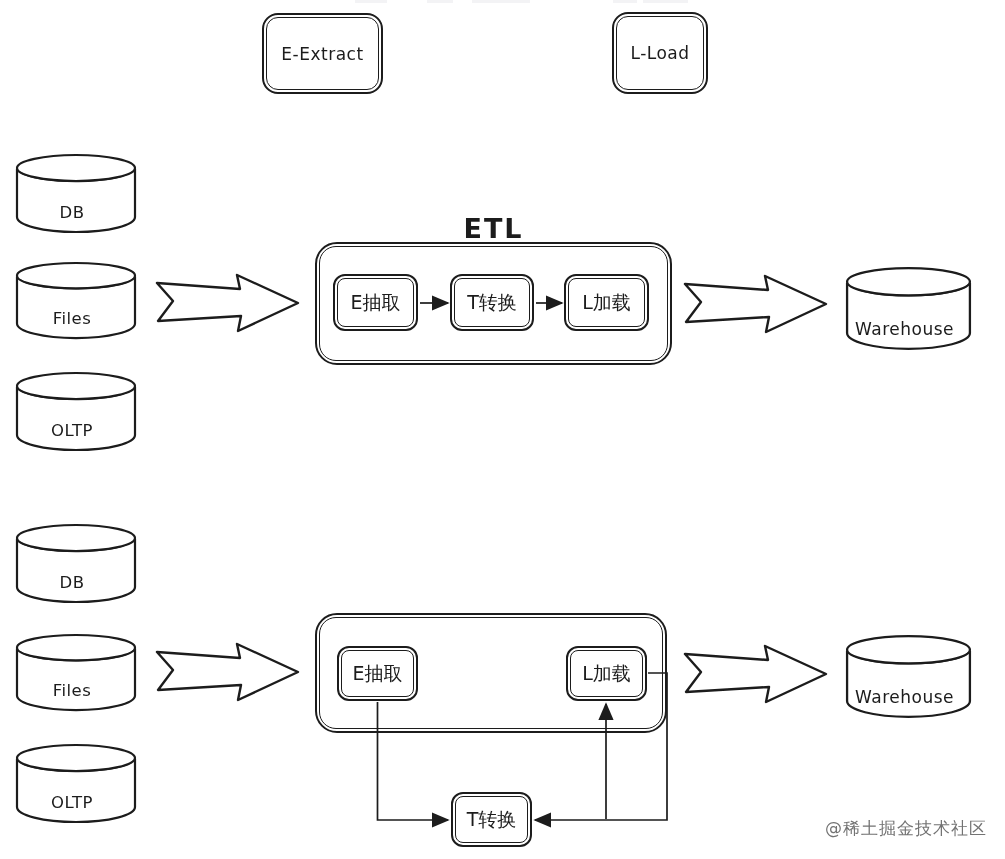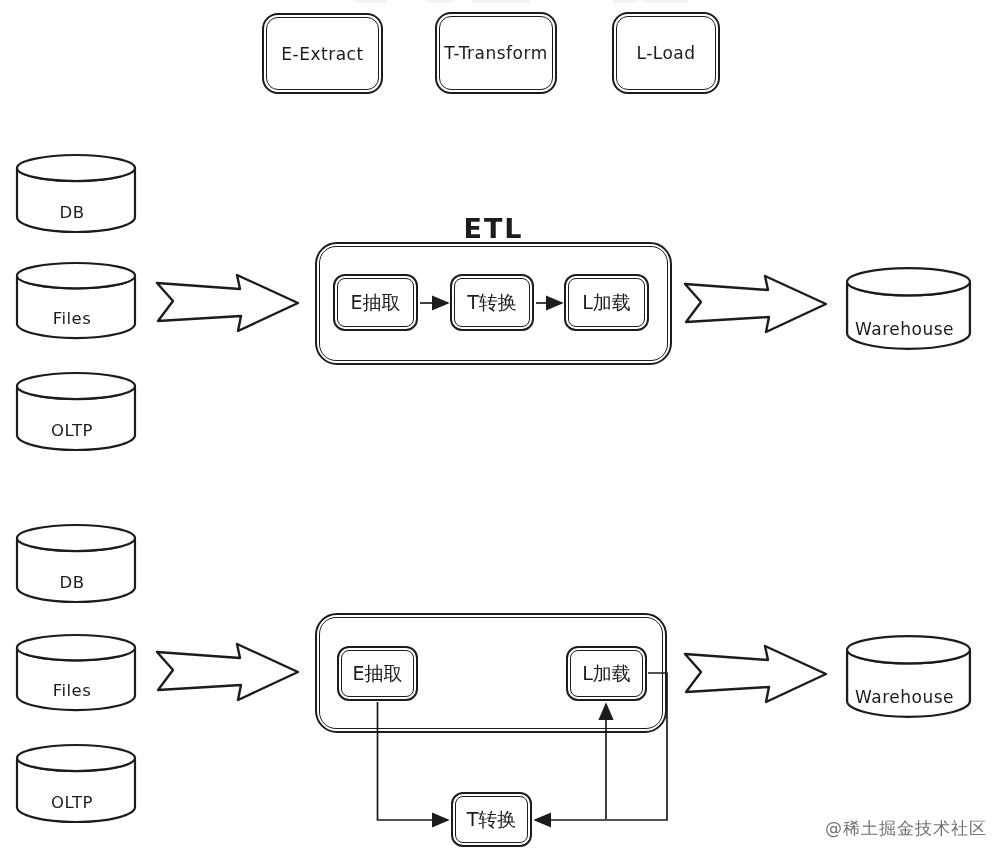--- a/index.html
+++ b/index.html
@@ -65,24 +65,21 @@
       <polygon points="3,11 86,17 83,3 144,31 84,59 87,44 4,49 19,29" fill="#ffffff" stroke="#1c1c1c" stroke-width="2.4" stroke-linejoin="round"></polygon>
     </g>
   </defs>
 </svg>
 
 <div class="stage">
 
   <div class="sketch-box legend-box" style="left:262px;top:13px;width:121px;height:81px">
     <span>E-Extract</span>
   </div>
-  <div class="sketch-box legend-box" style="left:435px;top:12px;width:122px;height:82px">
-    <span>T-Transform</span>
-  </div>
-  <div class="sketch-box legend-box" style="left:612px;top:12px;width:108px;height:82px">
+  <div class="sketch-box legend-box" style="left:612px;top:12px;width:96px;height:82px">
     <span>L-Load</span>
   </div>
 
   <div class="cyl" style="left:15px;top:153px;width:122px;height:82px">
     <svg viewBox="0 0 122 82" preserveAspectRatio="none">
         <use href="#cyl-shape"></use>
       </svg>
     <span class="cyl-label">DB</span>
   </div>
   <div class="cyl" style="left:15px;top:261px;width:122px;height:80px">

